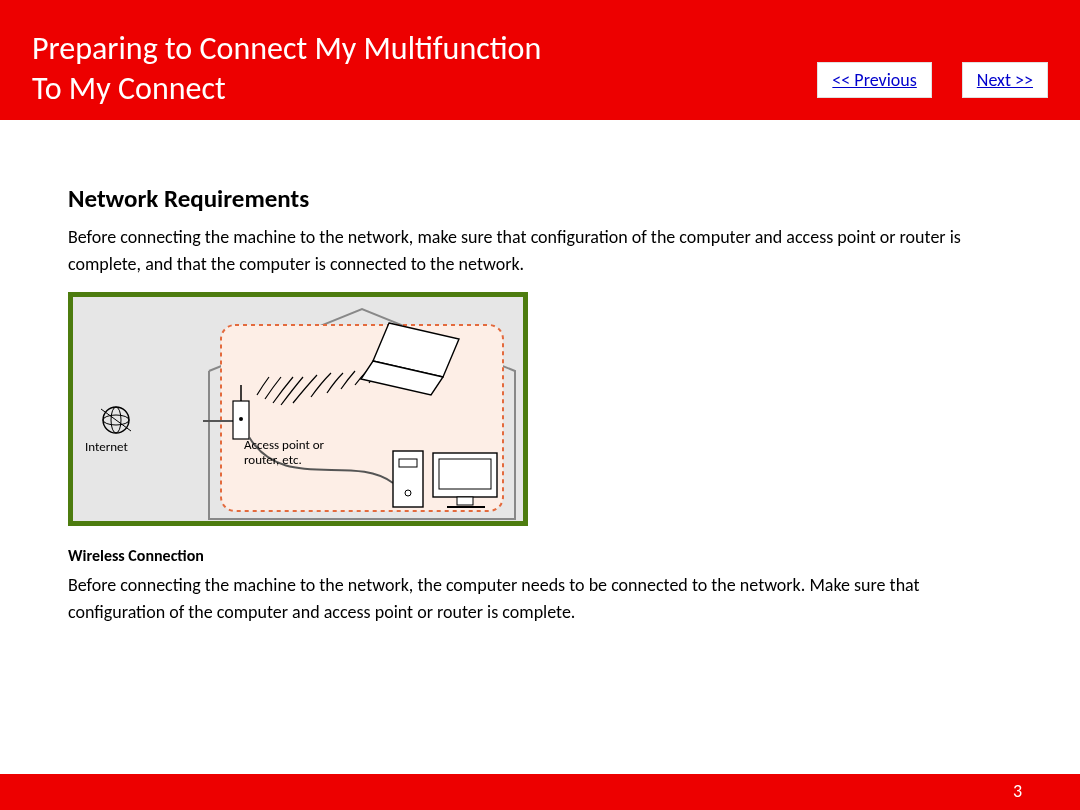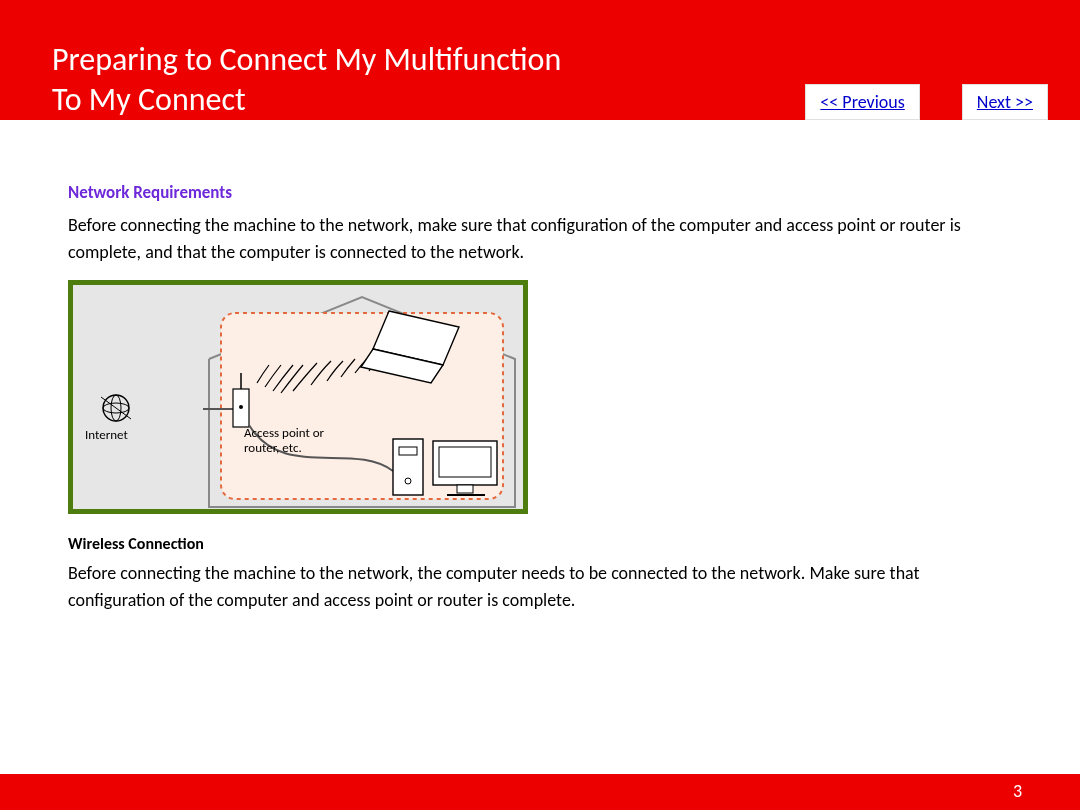--- a/index.html
+++ b/index.html
@@ -8,55 +8,55 @@
     height: 810px;
     background: #ffffff;
     font-family: Calibri, Arial, sans-serif;
     color: #000;
     position: relative;
     overflow: hidden;
   }
   .header {
     background: #ed0000;
     height: 120px;
-    padding: 18px 32px 0 52px;
+    padding: 18px 32px 0 32px;
     display: flex;
-    align-items: flex-end;
+    align-items: center;
     justify-content: space-between;
   }
   .title {
     color: #ffffff;
     font-size: 32px;
     font-weight: 400;
     line-height: 1.25;
   }
   .nav-buttons {
     display: flex;
-    gap: 42px;
+    gap: 30px;
     margin-top: 22px;
   }
   .nav-btn {
     background: #ffffff;
     border: 1px solid #e0e0e0;
     padding: 6px 14px;
     font-size: 18px;
     color: #0000cc;
     text-decoration: underline;
     cursor: pointer;
     font-family: inherit;
   }
   .content {
     padding: 60px 68px 0 68px;
     font-size: 18px;
     line-height: 1.5;
   }
   .section-heading {
-    color: #6d28d9;
+    color: #000000;
     font-weight: bold;
-    font-size: 17px;
+    font-size: 25px;
     margin-bottom: 6px;
   }
   .para { margin-bottom: 14px; }
   .sub-heading {
     font-weight: bold;
     font-size: 16px;
     margin-bottom: 4px;
   }
   .diagram-wrap {
     margin: 10px 0 18px 0;

